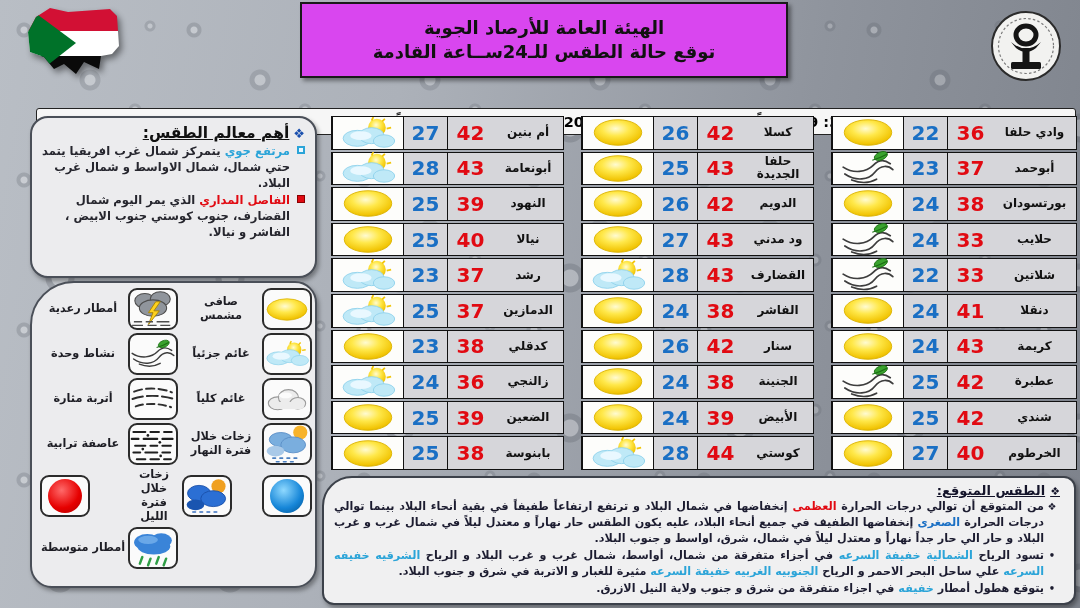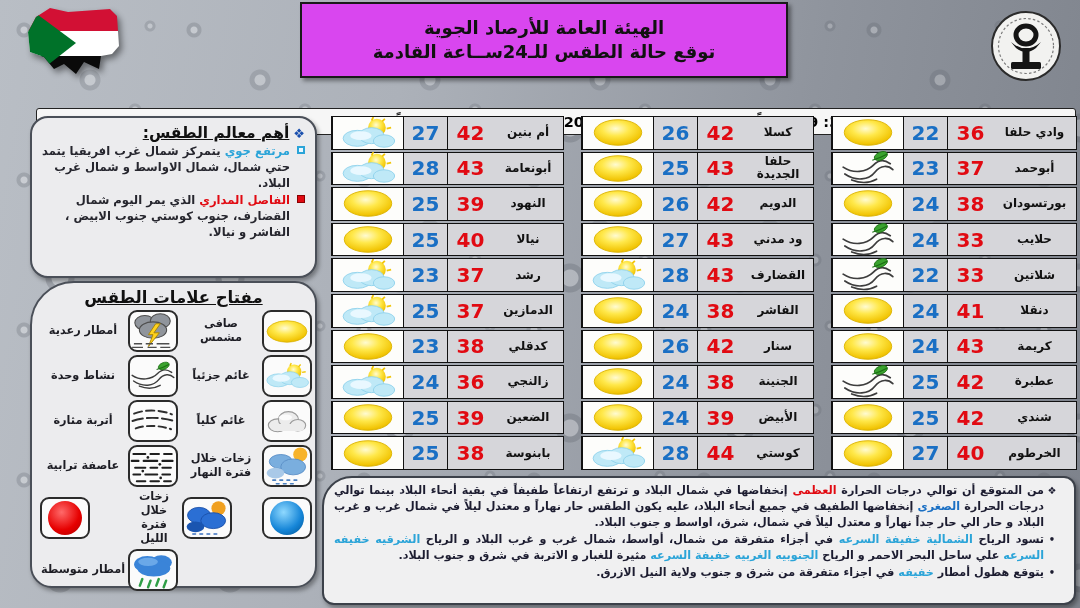--- a/index.html
+++ b/index.html
@@ -109,21 +109,20 @@
       <div class="feat-item">
         <span class="feat-bullet">
           <i class="fill-red"></i>
         </span>
         <span><span style="color: rgb(225, 10, 18);">الفاصل المداري </span><span>الذي يمر اليوم شمال القضارف، جنوب كوستي جنوب الابيض ، الفاشر و نيالا.</span></span>
       </div>
     </div>
 </div>
 
 <div class="panel legend-box">
-  <div class="legend-title">مفتاح علامات الطقس</div>
   <div id="legend-grid" class="legend-grid">
       <div class="legend-label">أمطار رعدية</div>
       <div class="legend-iconbox">
         <svg width="44" height="40" viewBox="0 0 48 44">
           <g fill="#90959c" stroke="#4e4e4e" stroke-width="1.2">
             <ellipse cx="15" cy="13" rx="11" ry="8"></ellipse>
             <ellipse cx="32" cy="11" rx="11" ry="8"></ellipse>
             <ellipse cx="24" cy="21" rx="15" ry="9"></ellipse>
           </g>
           <path d="M27 14 l-8 12 h5 l-5 13 l12 -15 h-6 l7 -10 z" fill="#ffd21e" stroke="#a88400" stroke-width="1"></path>
@@ -852,20 +851,21 @@
           <ellipse cx="30" cy="17" rx="26" ry="14" fill="url(#gsun)" stroke="#dcb300" stroke-width="1"></ellipse>
         </svg>
       </div>
       <div class="cell min">27</div>
       <div class="cell max">40</div>
       <div class="cell name">الخرطوم</div>
     </div>
   </div>
 
 <div class="panel forecast-box">
+  <div class="forecast-title"><span class="diamond">❖</span><span>الطقس المتوقع:</span></div>
   <div id="forecast-list">
       <div class="fc-item">
         <span class="fc-marker">❖</span>
         <span class="fc-text"><span>من المتوقع أن توالي درجات الحرارة </span><span style="color: rgb(225, 10, 18);">العظمى</span><span> إنخفاضها في شمال البلاد و ترتفع ارتفاعاً طفيفاً في بقية أنحاء البلاد بينما توالي درجات الحرارة </span><span style="color: rgb(26, 111, 196);">الصغرى</span><span> إنخفاضها الطفيف في جميع أنحاء البلاد، عليه يكون الطقس حار نهاراً و معتدل ليلاً في شمال غرب و غرب البلاد و حار الي حار جداً نهاراً و معتدل ليلاً في شمال، شرق، اواسط و جنوب البلاد.</span></span>
       </div>
       <div class="fc-item">
         <span class="fc-marker">•</span>
         <span class="fc-text"><span>تسود الرياح </span><span style="color: rgb(43, 164, 216);">الشمالية خفيفة السرعه</span><span> في أجزاء متفرقة من شمال، أواسط، شمال غرب و غرب البلاد و الرياح </span><span style="color: rgb(43, 164, 216);">الشرقيه خفيفه السرعه</span><span> علي ساحل البحر الاحمر و الرياح </span><span style="color: rgb(43, 164, 216);">الجنوبيه الغربيه خفيفة السرعه</span><span> مثيرة للغبار و الاتربة في شرق و جنوب البلاد.</span></span>
       </div>
       <div class="fc-item">

